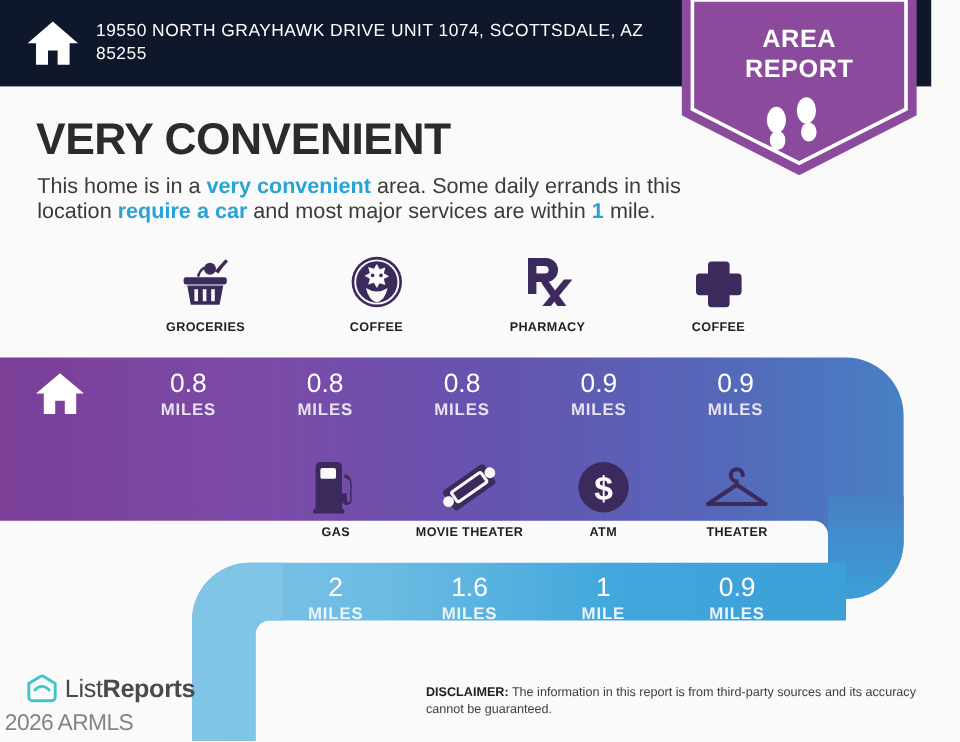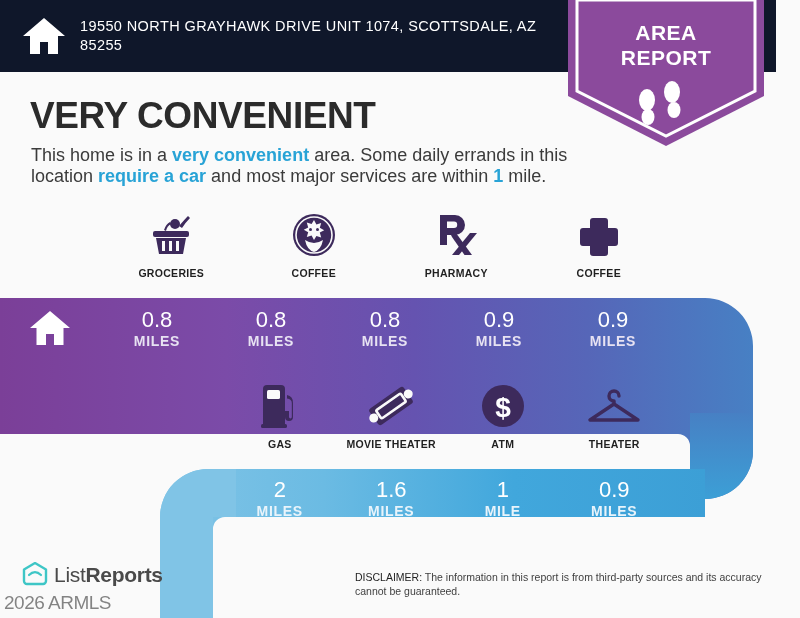--- a/index.html
+++ b/index.html
@@ -84,21 +84,21 @@
   .lr-text b{font-weight:700;color:#4a4a4a;}
   .watermark{
     position:absolute;left:4px;top:566px;z-index:8;
     font-size:19px;color:#3b3b3b;opacity:.62;letter-spacing:-.5px;
     white-space:nowrap;pointer-events:none;margin-top:26px;
   }
   .disclaimer{
     position:absolute;left:355px;top:570px;width:430px;z-index:7;
     font-size:10.5px;line-height:14px;color:#3f3f3f;
   }
-  .disclaimer b{font-weight:400;color:#1f1f1f;}
+  .disclaimer b{font-weight:700;color:#1f1f1f;}
 </style>
 </head>
 <body>
 
 <div id="page">
 
   <div class="header">
     <div class="header-inner">
       <span class="home-glyph">
         <svg viewBox="0 0 44 40" width="44" height="40" aria-hidden="true">

